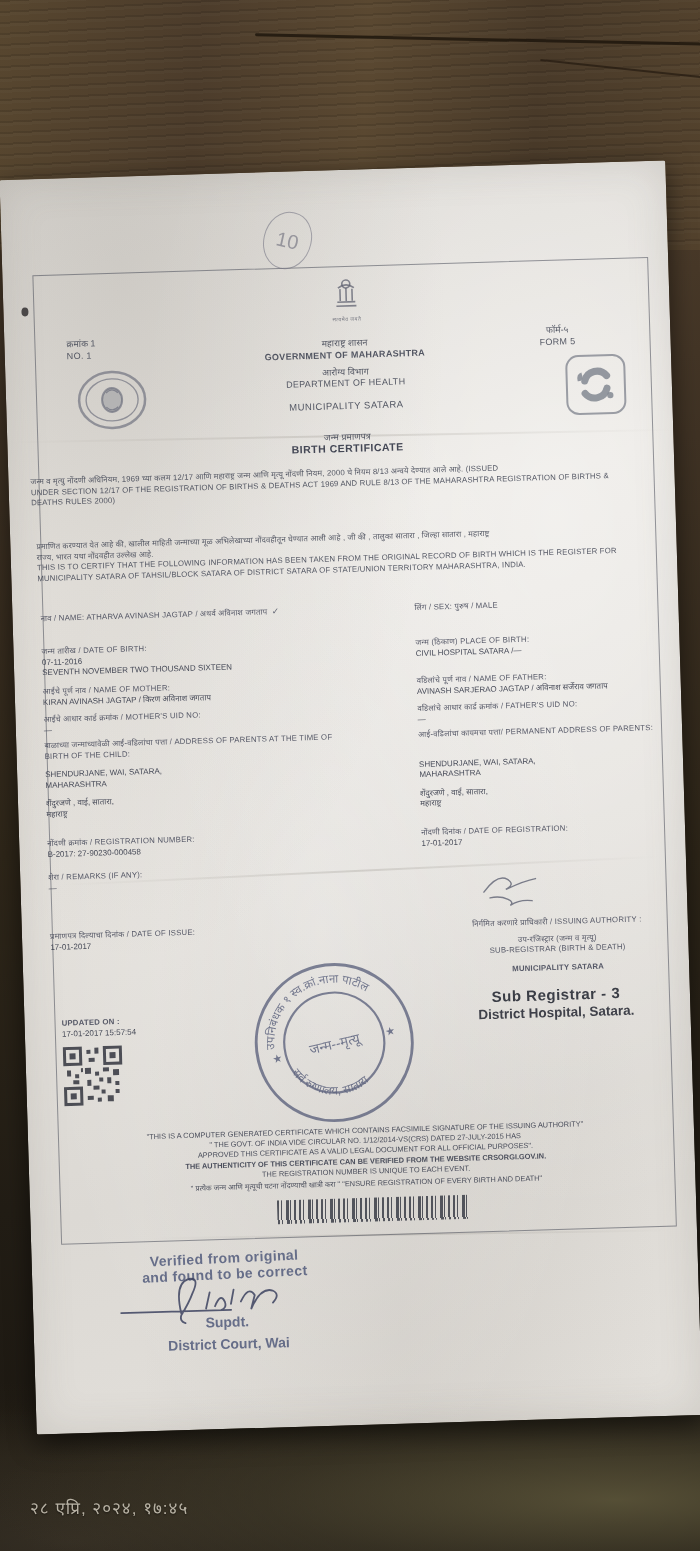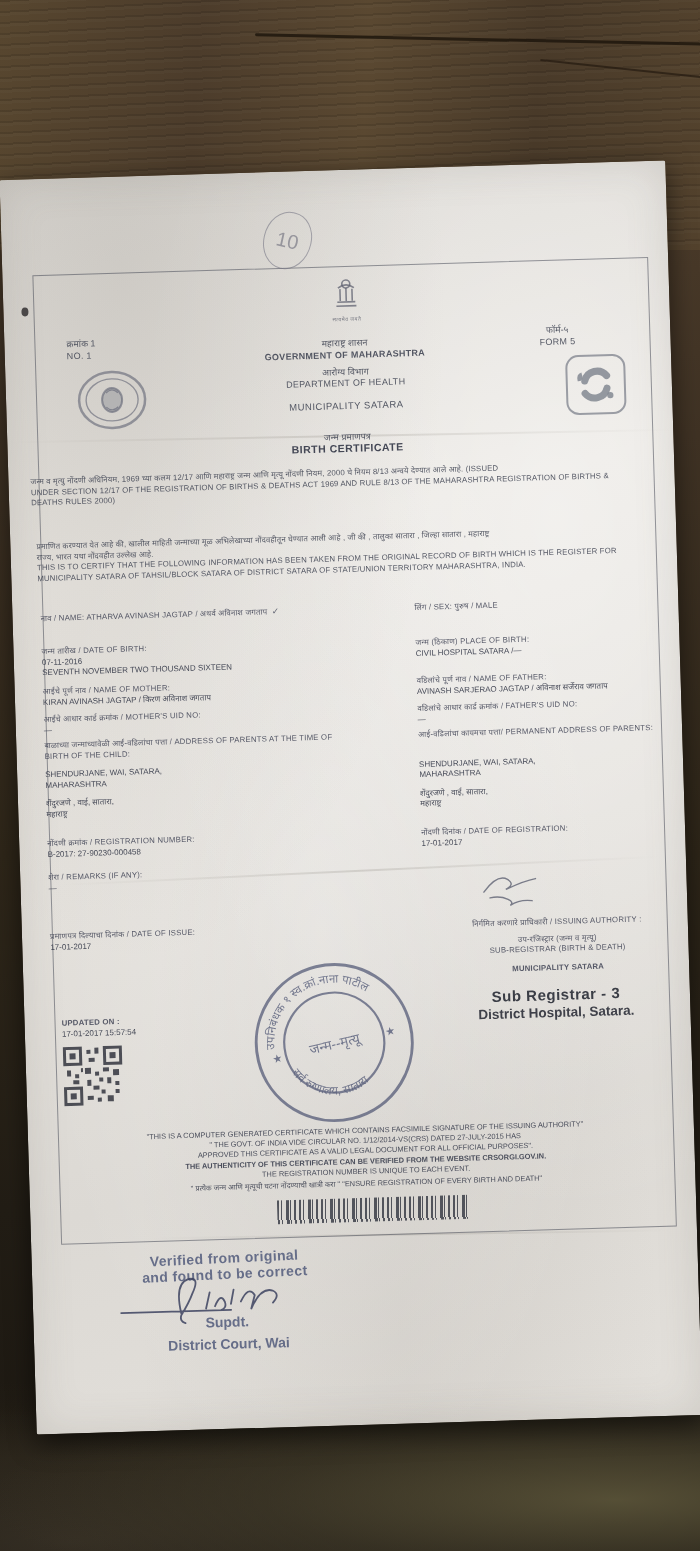--- a/index.html
+++ b/index.html
@@ -340,13 +340,14 @@
 
     <div class="verify v1">Verified from original</div>
     <div class="verify v2">and found to be correct</div>
     <svg class="sig2" viewBox="0 0 250 60">
       <path d="M10 38 h110 M70 40 q-6 -30 8 -34 q12 -2 4 14 q-4 10 -12 22 q-2 6 4 8 M95 36 l4 -16 M104 34 q6 -14 10 -4 q2 6 -4 8 M120 32 l3 -14 M130 30 q8 -16 14 -6 l-4 14 q10 -22 22 -18 q8 4 0 12" fill="none" stroke="rgba(60,66,95,.85)" stroke-width="1.8" stroke-linecap="round"></path>
     </svg>
     <div class="verify v3">Supdt.</div>
     <div class="verify v4">District Court, Wai</div>
   </div>
 
+  <div class="photo-timestamp">२८ एप्रि, २०२४, १७:४५</div>
 </div>
 
 </body></html>

